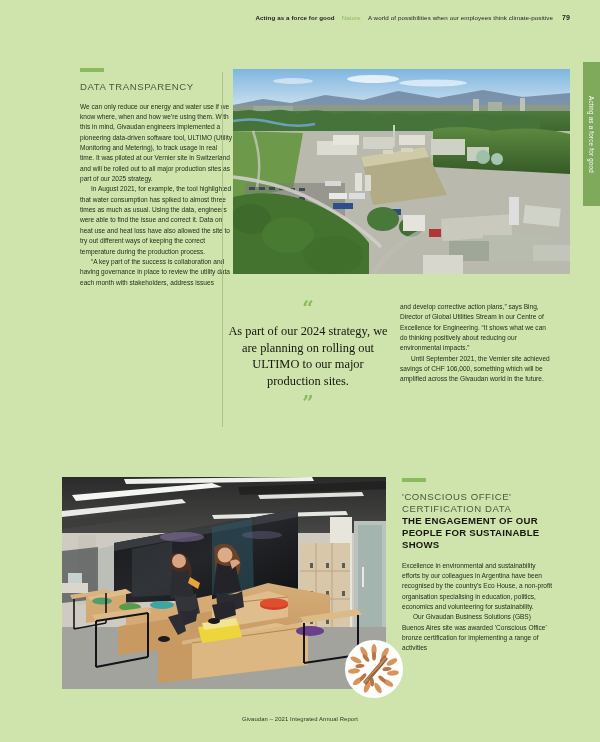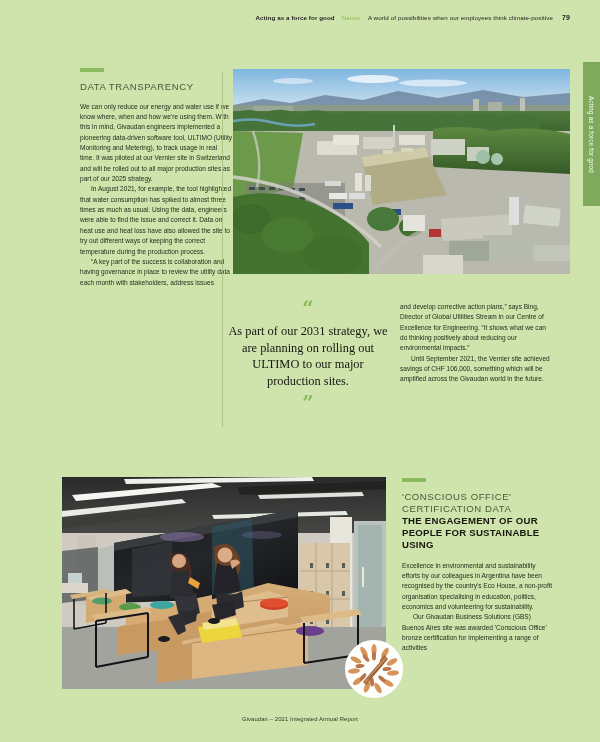--- a/index.html
+++ b/index.html
@@ -314,21 +314,21 @@
       <rect x="190" y="186" width="40" height="19" fill="#d7d7cd"></rect>
 
       <path d="M140 205 q20 -30 52 -44" stroke="#bdbdb4" stroke-width="5" fill="none" opacity=".7"></path>
       <rect x="170" y="146" width="22" height="16" fill="#e4e4dc"></rect>
       <rect x="196" y="160" width="12" height="8" fill="#b23434"></rect>
     </svg>
   </div>
 
   <div class="quote">
     <div class="quote-mark open">“</div>
-    <div class="quote-text">As part of our 2031 strategy, we are planning on rolling out ULTIMO to our major production sites.</div>
+    <div class="quote-text">As part of our 2024 strategy, we are planning on rolling out ULTIMO to our major production sites.</div>
     <div class="quote-mark close">”</div>
   </div>
 
   <div class="col-midright">
     <div class="body-copy">
       <p>and develop corrective action plans,” says Bing, Director of Global Utilities Stream in our Centre of Excellence for Engineering. “It shows what we can do thinking positively about reducing our environmental impacts.”</p>
       <p>Until September 2021, the Vernier site achieved savings of CHF 106,000, something which will be amplified across the Givaudan world in the future.</p>
     </div>
   </div>
 
@@ -519,21 +519,21 @@
           <path d="M29 29 L33 25"></path>
             <path d="M33 25 L37 21"></path>
         </g>
       </g>
     </svg>
   </div>
 
   <div class="col-bottomright">
     <div class="rule-accent"></div>
     <div class="kicker">'CONSCIOUS OFFICE' CERTIFICATION DATA</div>
-    <div class="headline">THE ENGAGEMENT OF OUR PEOPLE FOR SUSTAINABLE USING</div>
+    <div class="headline">THE ENGAGEMENT OF OUR PEOPLE FOR SUSTAINABLE SHOWS</div>
     <div class="body-copy">
       <p>Excellence in environmental and sustainability efforts by our colleagues in Argentina have been recognised by the country's Eco House, a non-profit organisation specialising in education, politics, economics and volunteering for sustainability.</p>
       <p>Our Givaudan Business Solutions (GBS) Buenos Aires site was awarded 'Conscious Office' bronze certification for implementing a range of activities</p>
     </div>
   </div>
 
   <div class="footer">Givaudan – 2021 Integrated Annual Report</div>
 
 </div>
 

